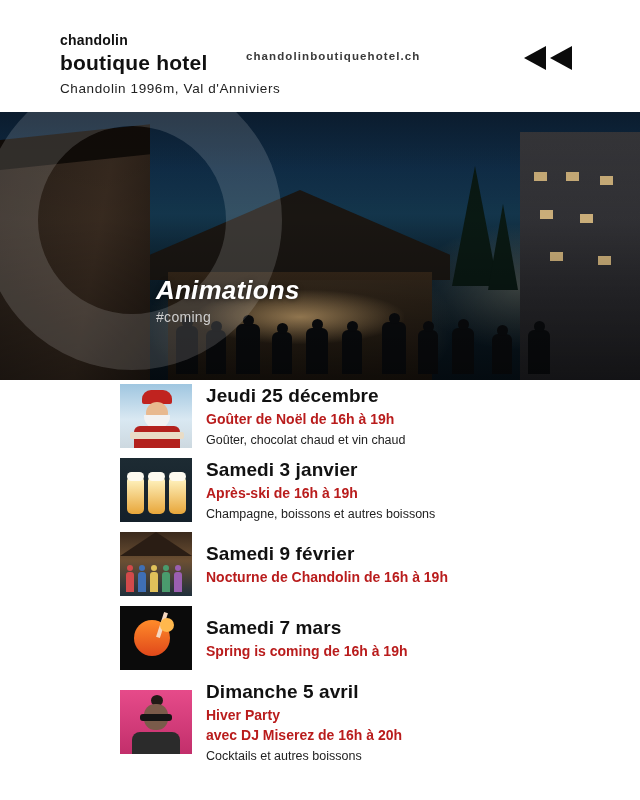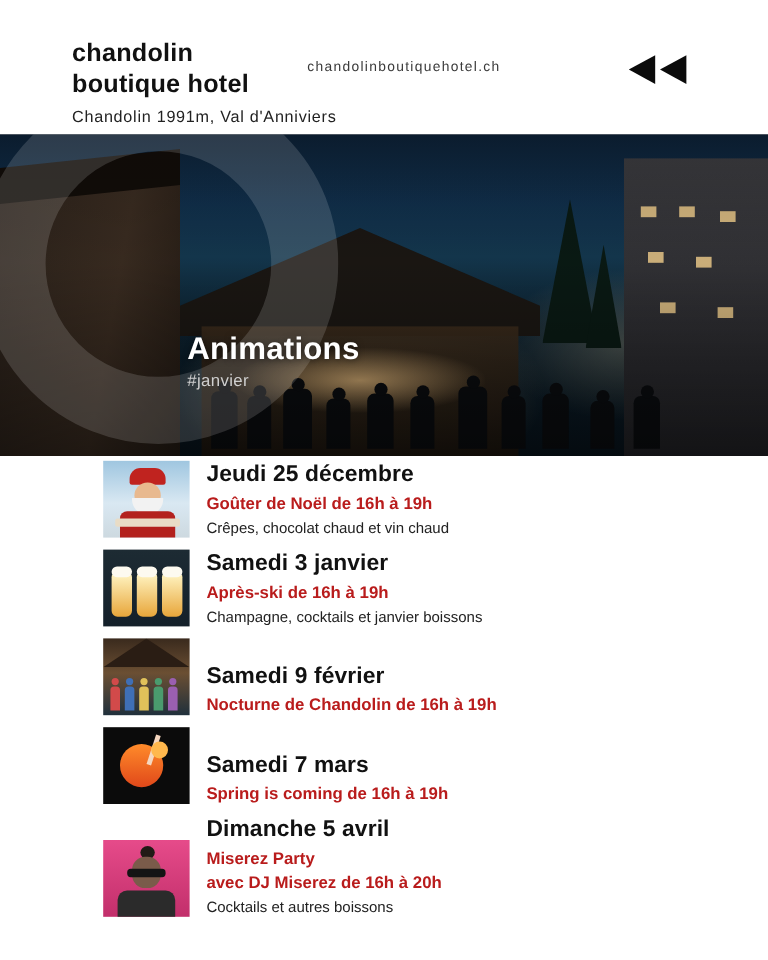--- a/index.html
+++ b/index.html
@@ -8,34 +8,34 @@
     background: #ffffff;
     font-family: "Liberation Sans", sans-serif;
     overflow: hidden;
   }
   .page { position: relative; width: 640px; height: 800px; background: #fff; }
 
   
   .header { position: relative; height: 112px; }
   .brand { position: absolute; left: 60px; top: 32px; }
   .brand-line1 {
-    font-size: 21px; font-weight: bold; color: #111; letter-spacing: 0.2px;
+    font-size: 14px; font-weight: bold; color: #111; letter-spacing: 0.2px;
     line-height: 1.25;
   }
   .brand-line2 {
     font-size: 21px; font-weight: bold; color: #111; letter-spacing: 0.2px;
     line-height: 1.25;
   }
   .brand-sub {
     margin-top: 5px;
     font-size: 13.5px; color: #222; letter-spacing: 0.6px;
   }
   .website {
-    position: absolute; left: 256px; top: 50px;
-    font-size: 11.5px; color: #3a3a3a; letter-spacing: 1.1px;
+    position: absolute; left: 246px; top: 50px;
+    font-size: 11.5px; color: #3a3a3a; letter-spacing: 1.1px; font-weight: bold;
   }
   .rewind {
     position: absolute; right: 62px; top: 45px;
     width: 58px; height: 26px;
   }
 
   
   .hero {
     position: relative; width: 640px; height: 268px;
     overflow: hidden;
@@ -96,31 +96,31 @@
   
   .watermark {
     position: absolute; left: -18px; top: -42px; width: 300px; height: 300px;
     border-radius: 50%;
     border: 56px solid rgba(255,255,255,0.14);
     clip-path: inset(0 0 0 0);
   }
   .hero-title-wrap { position: absolute; left: 156px; top: 275px; }
   .hero-title {
     color: #fff; font-size: 26px; font-weight: bold; line-height: 1.18;
-    letter-spacing: .2px; text-shadow: 0 1px 5px rgba(0,0,0,.5);
+    letter-spacing: .2px; text-shadow: 0 1px 5px rgba(0,0,0,.5); font-style: italic;
   }
   .hero-hash {
     margin-top: 3px; color: #cfcfcf; font-size: 14px; letter-spacing: .3px;
   }
 
   
   .events { position: absolute; left: 0; top: 384px; width: 640px; }
   .event {
-    display: flex; align-items: flex-end;
-    padding-left: 86px;
+    display: flex; align-items: center;
+    padding-left: 120px;
     margin-bottom: 10px;
   }
   .thumb {
     width: 72px; height: 64px; flex: 0 0 72px;
     margin-right: 14px; overflow: hidden; position: relative;
     background: #333;
   }
   .ev-text { padding-top: 1px; }
   .ev-date {
     font-size: 19px; font-weight: bold; color: #111; line-height: 1.2;
@@ -162,21 +162,21 @@
 </style>
 </head>
 <body>
 
 <div class="page">
 
   <div class="header">
     <div class="brand">
       <div class="brand-line1">chandolin</div>
       <div class="brand-line2">boutique hotel</div>
-      <div class="brand-sub">Chandolin 1991m, Val d'Anniviers</div>
+      <div class="brand-sub">Chandolin 1996m, Val d'Anniviers</div>
     </div>
     <div class="website">chandolinboutiquehotel.ch</div>
     <div class="rewind">
       <svg width="58" height="26" viewBox="0 0 58 26" aria-hidden="true">
         <polygon points="26,1 26,25 4,13" fill="#0b0b0b"></polygon>
         <polygon points="52,1 52,25 30,13" fill="#0b0b0b"></polygon>
       </svg>
     </div>
   </div>
 
@@ -209,56 +209,56 @@
       <div class="fig" style="left:452px; width:22px; height:46px;"></div>
       <div class="fig" style="left:492px; width:20px; height:40px;"></div>
       <div class="fig" style="left:528px; width:22px; height:44px;"></div>
     </div>
     <div class="hero-shade"></div>
     <div class="watermark"></div>
   </div>
 
   <div class="hero-title-wrap">
     <div class="hero-title">Animations</div>
-    <div class="hero-hash">#janvier</div>
+    <div class="hero-hash">#coming</div>
   </div>
 
   <div class="events">
 
     <div class="event">
       <div class="thumb t-santa">
         <div class="hat"></div>
           <div class="face"></div>
           <div class="beard"></div>
           <div class="body"></div>
           <div class="tray"></div>
       </div>
       <div class="ev-text">
         <div class="ev-date">Jeudi 25 décembre</div>
         <div class="ev-line">Goûter de Noël de 16h à 19h</div>
-        <div class="ev-note">Crêpes, chocolat chaud et vin chaud</div>
+        <div class="ev-note">Goûter, chocolat chaud et vin chaud</div>
       </div>
     </div>
 
     <div class="event">
       <div class="thumb t-beer">
         <div class="glass g1">
             <div class="foam"></div>
           </div>
         <div class="glass g2">
             <div class="foam"></div>
           </div>
         <div class="glass g3">
             <div class="foam"></div>
           </div>
       </div>
       <div class="ev-text">
         <div class="ev-date">Samedi 3 janvier</div>
         <div class="ev-line">Après-ski de 16h à 19h</div>
-        <div class="ev-note">Champagne, cocktails et janvier boissons</div>
+        <div class="ev-note">Champagne, boissons et autres boissons</div>
       </div>
     </div>
 
     <div class="event">
       <div class="thumb t-night">
         <div class="roof"></div>
         <div class="p" style="left:6px;background:#d24a4a;"></div>
         <div class="p" style="left:18px;background:#3f6fb5;"></div>
         <div class="p" style="left:30px;background:#e0c15a;"></div>
         <div class="p" style="left:42px;background:#4a9b6d;"></div>
@@ -284,20 +284,20 @@
 
     <div class="event">
       <div class="thumb t-dj">
         <div class="bun"></div>
           <div class="head"></div>
           <div class="shades"></div>
           <div class="torso"></div>
       </div>
       <div class="ev-text">
         <div class="ev-date">Dimanche 5 avril</div>
-        <div class="ev-line">Miserez Party</div>
+        <div class="ev-line">Hiver Party</div>
         <div class="ev-line">avec DJ Miserez de 16h à 20h</div>
         <div class="ev-note">Cocktails et autres boissons</div>
       </div>
     </div>
 
   </div>
 </div>
 
 </body></html>

